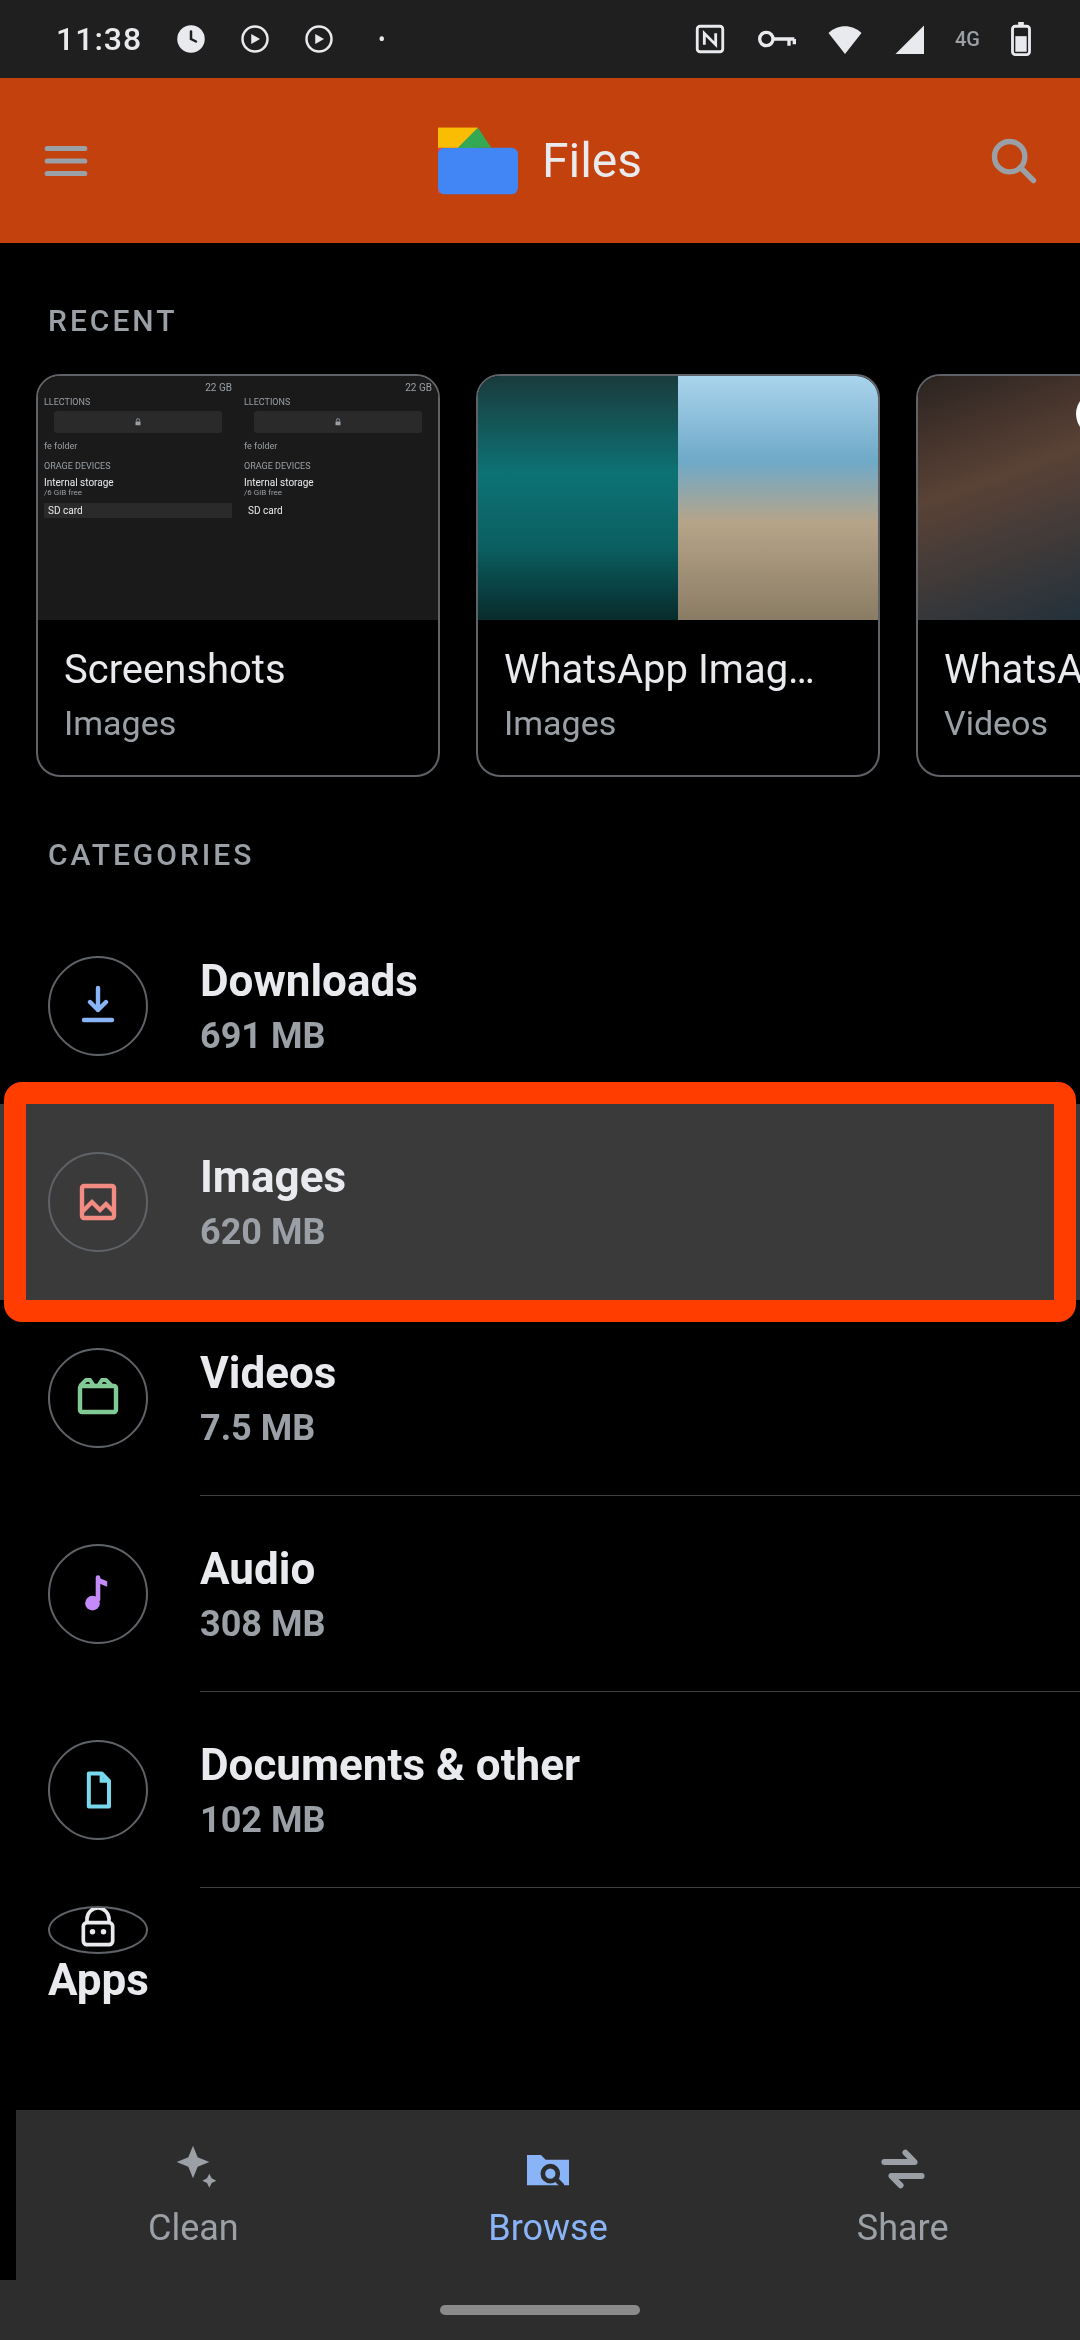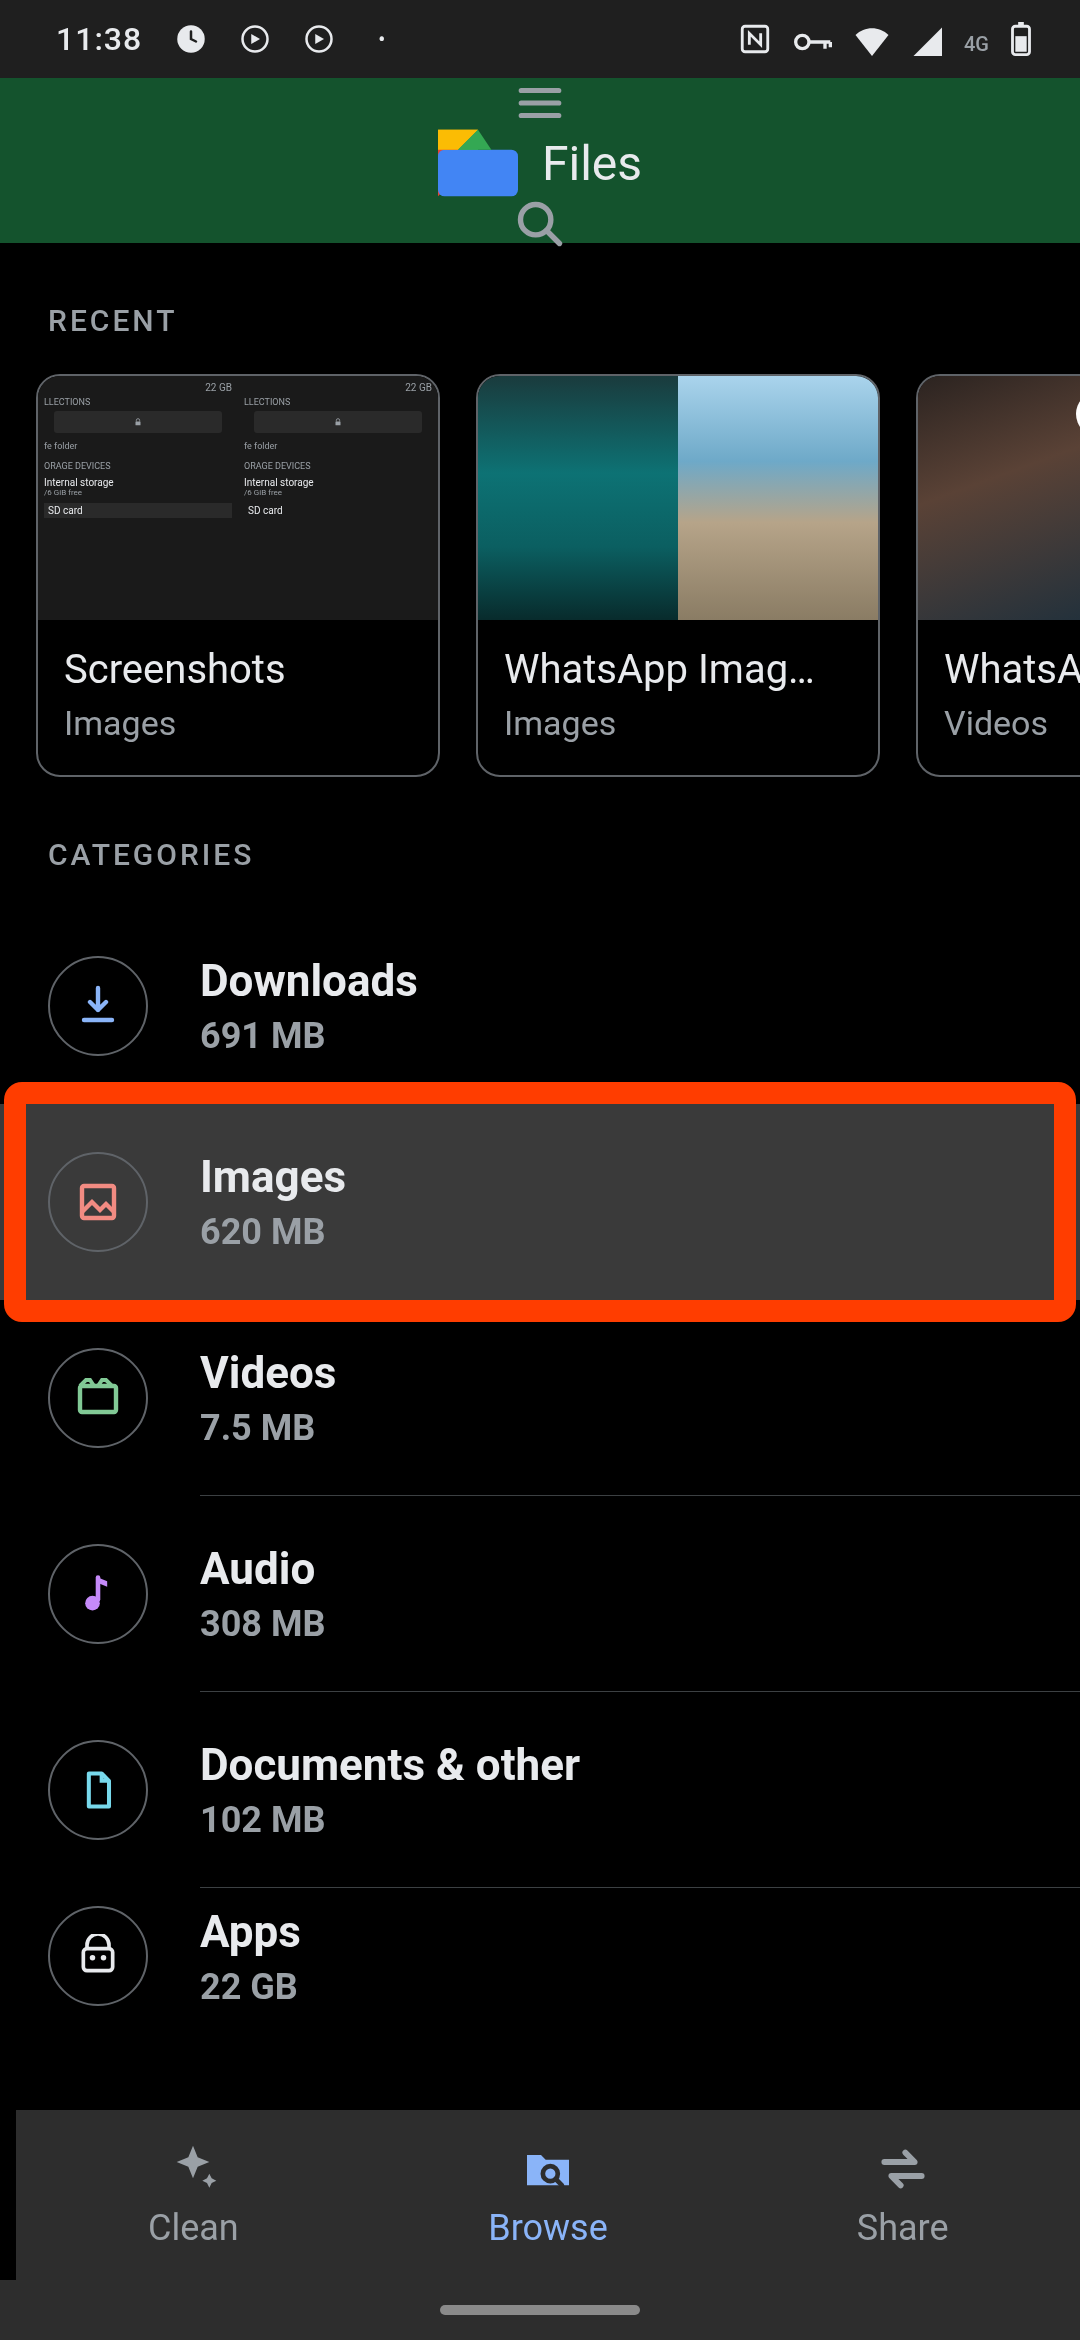--- a/index.html
+++ b/index.html
@@ -17,32 +17,31 @@
     height: 78px;
     background: #1f1f1f;
     display: flex;
     align-items: center;
     justify-content: space-between;
     padding: 0 48px 0 56px;
     font-size: 30px;
     font-weight: 500;
   }
   .status-left { display: flex; align-items: center; gap: 34px; }
-  .status-right { display: flex; align-items: flex-end; gap: 21px; }
+  .status-right { display: flex; align-items: center; gap: 30px; }
   .status-time { font-size: 32px; letter-spacing: 1px; }
   .status-icon { display: inline-flex; align-items: center; justify-content: center; }
 
   
   .app-bar {
     height: 165px;
-    background: #14532d;
+    background: #c2410c;
     display: flex;
     align-items: center;
     padding: 0 30px;
-    flex-direction: column;
   }
   .hamburger { width: 72px; height: 72px; display: flex; align-items: center; justify-content: center; }
   .app-title-wrap { flex: 1; display: flex; align-items: center; justify-content: center; gap: 24px; }
   .app-logo { width: 80px; height: 70px; }
   .app-title { font-size: 48px; font-weight: 400; color: #e8eaed; }
   .search-btn { width: 72px; height: 72px; display: flex; align-items: center; justify-content: center; }
 
   
   .section-label {
     font-size: 30px;
@@ -147,21 +146,21 @@
     position: absolute; bottom: 0; left: 0; right: 0;
     height: 60px; background: #2d2d2d;
     display: flex; align-items: center; justify-content: center;
   }
   .gesture-pill { width: 200px; height: 10px; background: #8a8a8a; border-radius: 6px; }
 
   
   .cat-list { padding-bottom: 240px; }
 
   
-  .cat-item.cut { height: 120px; overflow: hidden; align-items: flex-start; padding-top: 18px;}
+  .cat-item.cut { height: 120px; overflow: hidden; align-items: flex-start; padding-top: 18px; flex-direction: column;}
   .cat-item.cut .cat-icon-wrap { margin-top: 0;}
 </style>
 </head>
 <body>
 
 <div class="status-bar">
   <div class="status-left">
     <span class="status-time">11:38</span>
     <span class="status-icon">
       <svg width="30" height="30" viewBox="0 0 24 24">

